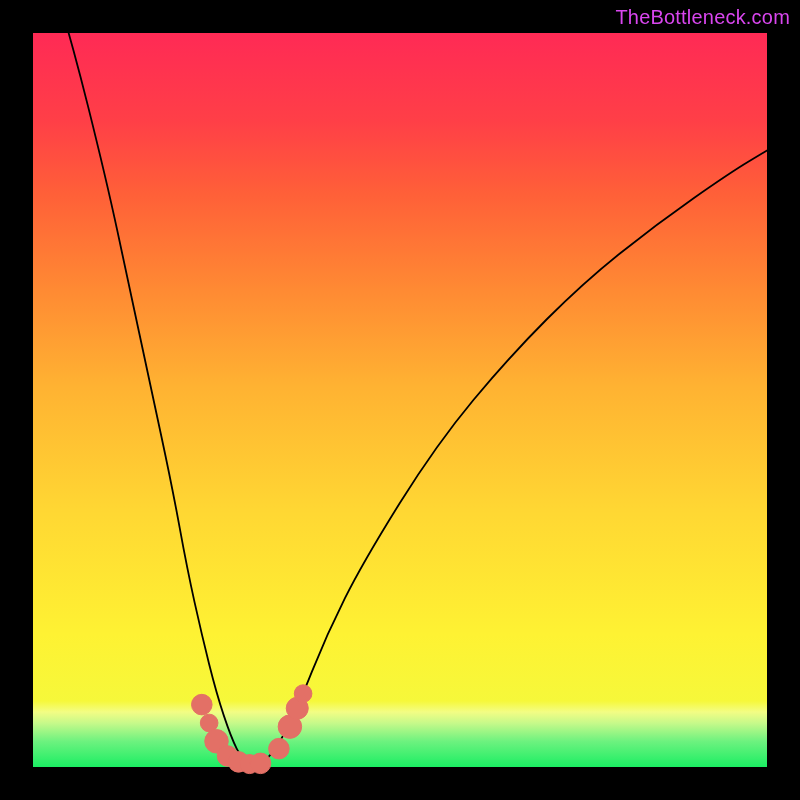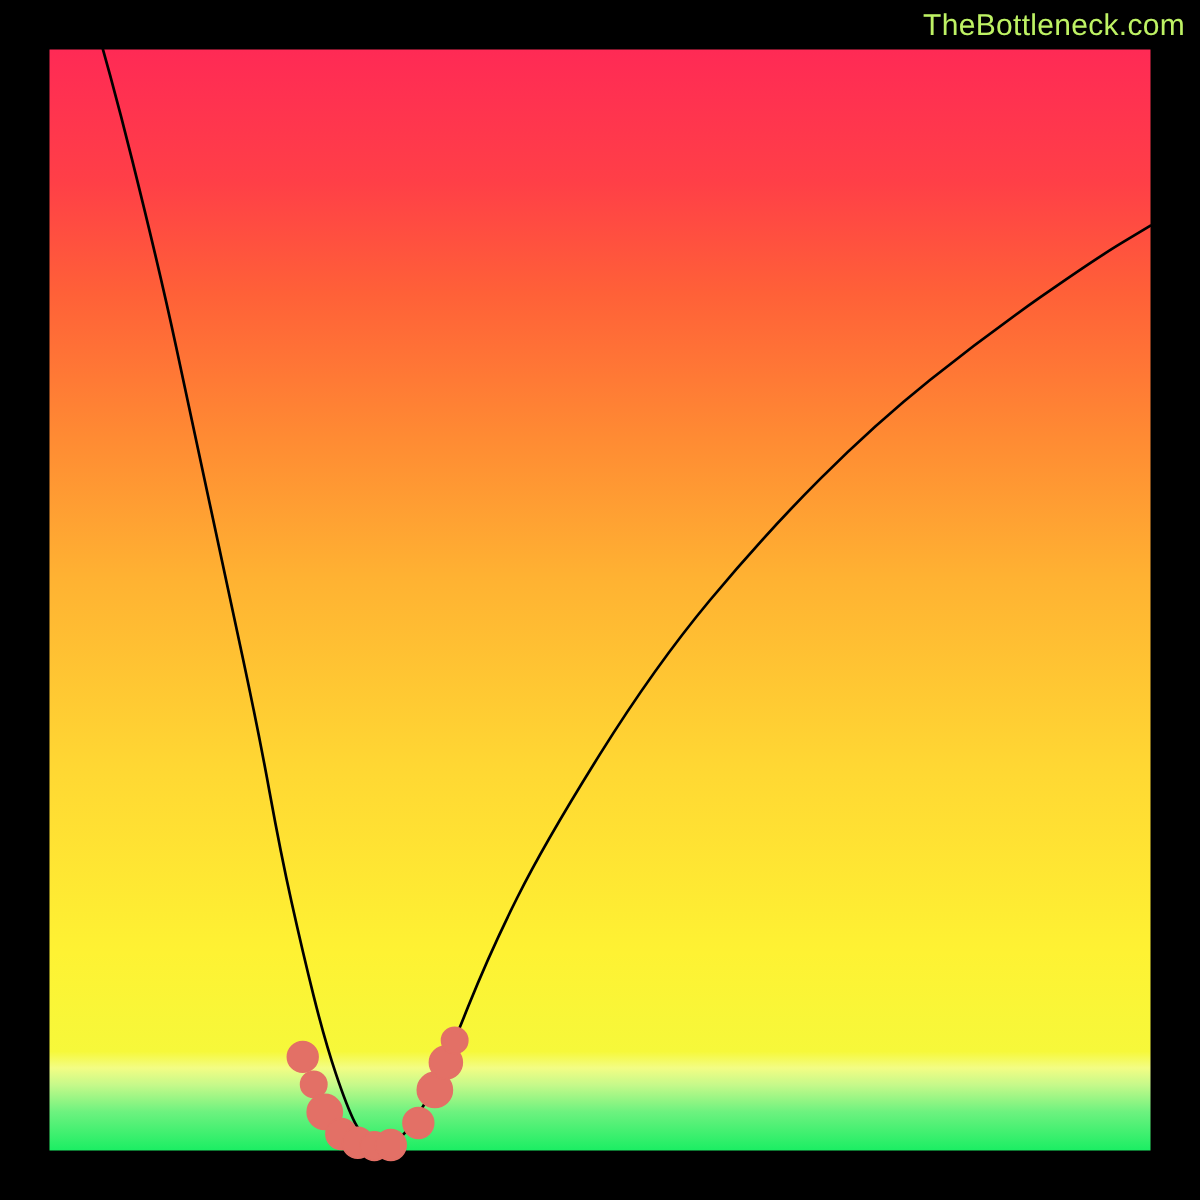--- a/index.html
+++ b/index.html
@@ -58,21 +58,21 @@
     stroke-linejoin: round;
   }
   .marker {
     fill: #e37066;
     stroke: #e37066;
   }
   .watermark {
     position: absolute;
     top: 6px;
     right: 10px;
-    color: #bef264;
+    color: #d946ef;
     font-size: 20px;
     letter-spacing: 0.2px;
     font-weight: 400;
   }
 </style>
 </head>
 <body>
 
 <div class="stage">
   <div class="plot-area"></div>

